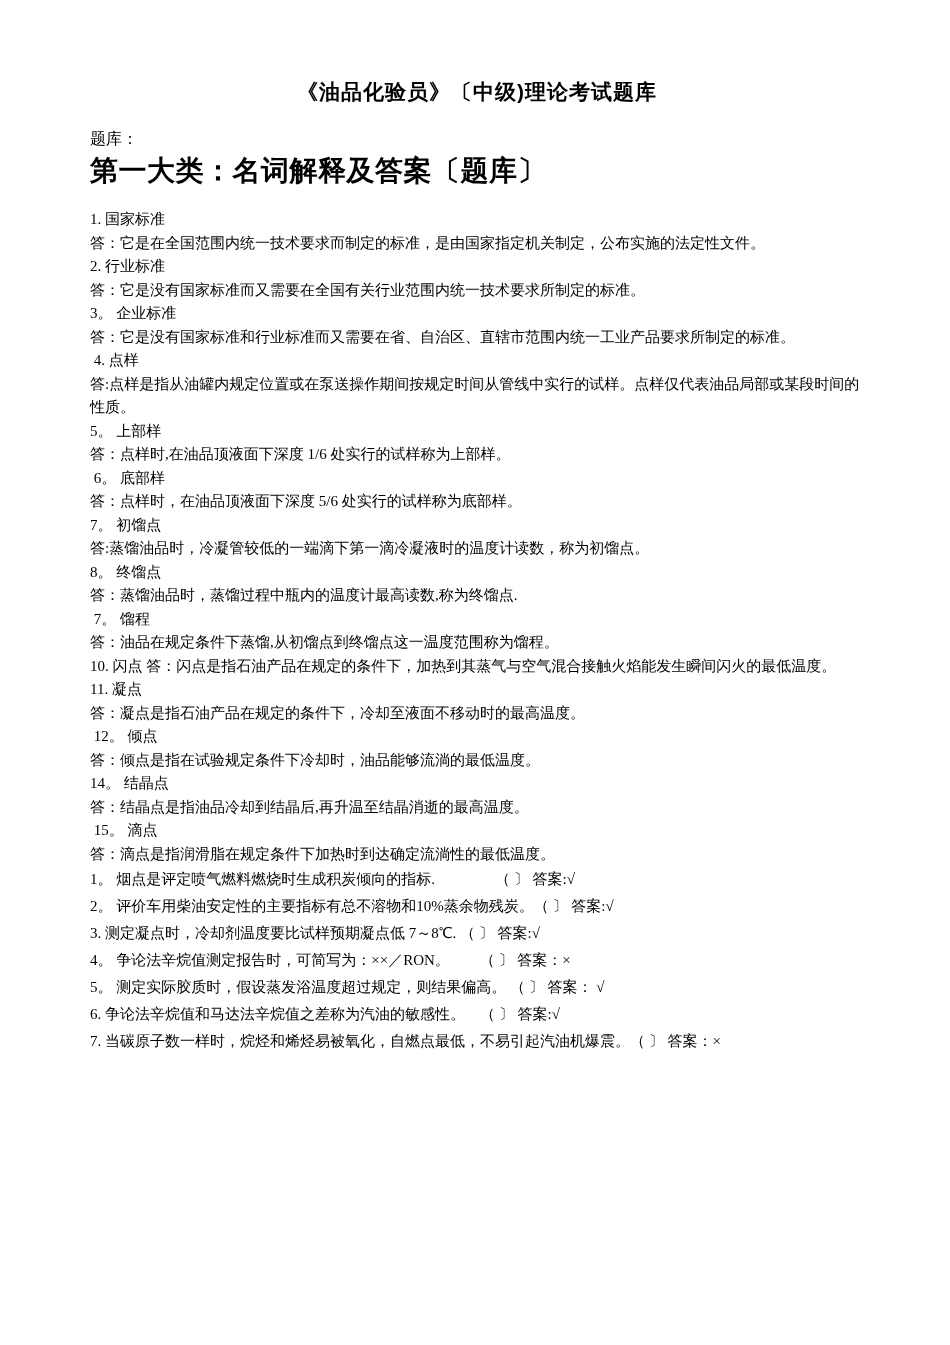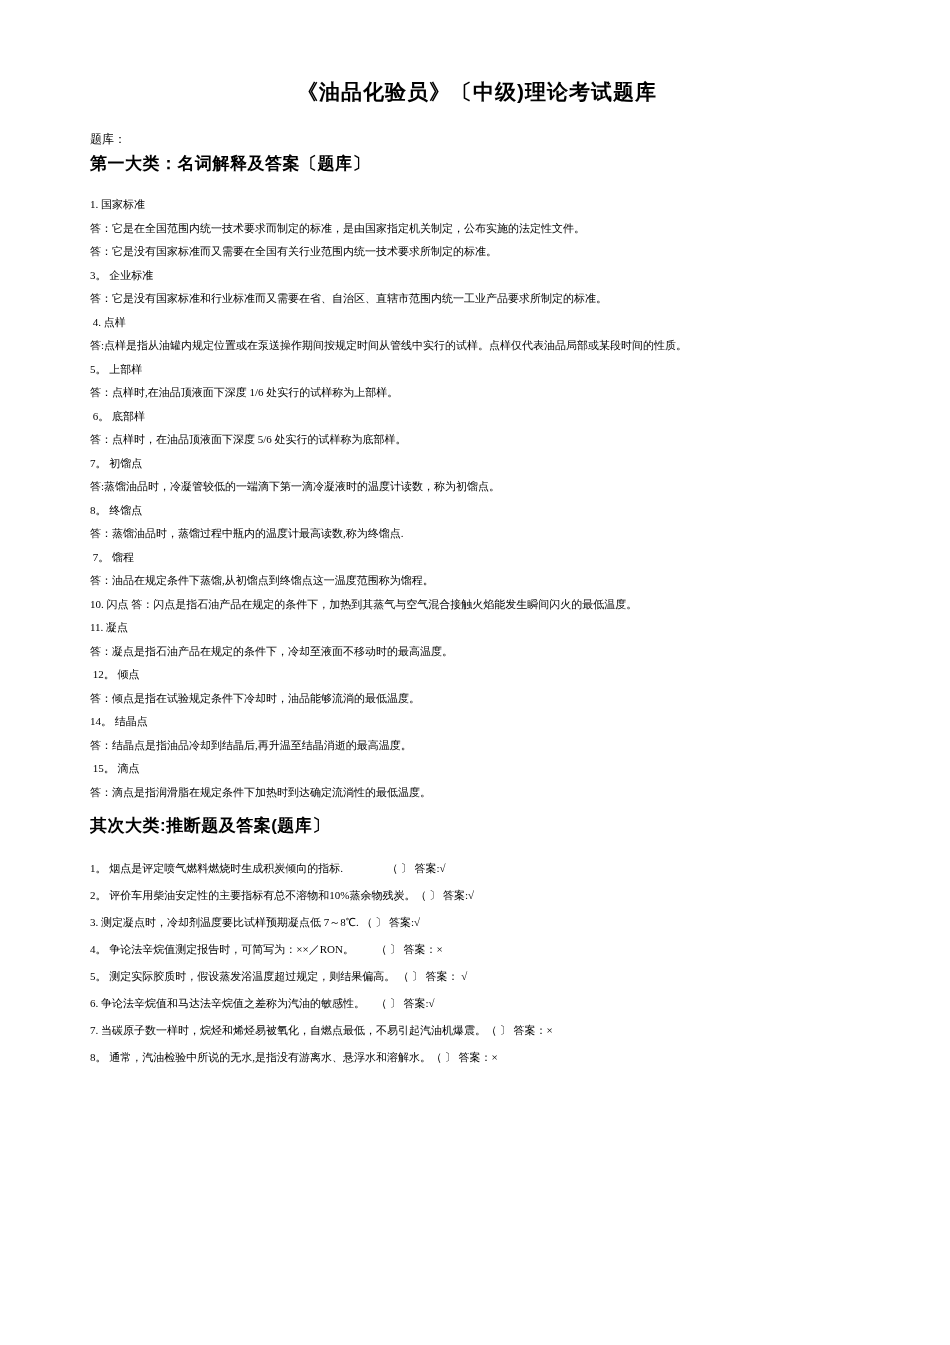--- a/index.html
+++ b/index.html
@@ -17,56 +17,57 @@
   }
   .title {
     text-align: center;
     font-family: "Liberation Sans", sans-serif;
     font-size: 21px;
     font-weight: bold;
     letter-spacing: 1px;
     margin-bottom: 24px;
   }
   .intro {
-    font-size: 12px;
+    font-size: 16px;
     line-height: 18px;
     margin-bottom: 4px;
   }
   .section-heading {
     font-family: "Liberation Sans", sans-serif;
-    font-size: 17px;
+    font-size: 28px;
     font-weight: bold;
     letter-spacing: 0.5px;
     margin: 4px 0 18px 0;
   }
   .doc-section + .doc-section .section-heading {
     margin-top: 10px;
   }
   .line {
-    font-size: 11px;
+    font-size: 15px;
     line-height: 23.5px;
     white-space: pre-wrap;
     word-break: break-all;
   }
   .section-2 .line {
     line-height: 27px;
   }
 </style>
 </head>
 <body>
 
 <div class="page">
   <h1 class="title">《油品化验员》〔中级)理论考试题库</h1>
   <div class="intro">题库：</div>
   <div id="sections">
       <section class="doc-section section-1">
         <h2 class="section-heading">第一大类：名词解释及答案〔题库〕</h2>
         <div class="lines">
           <p class="line">1. 国家标准</p>
           <p class="line">答：它是在全国范围内统一技术要求而制定的标准，是由国家指定机关制定，公布实施的法定性文件。</p>
+          <p class="line">2. 行业标准</p>
           <p class="line">答：它是没有国家标准而又需要在全国有关行业范围内统一技术要求所制定的标准。</p>
           <p class="line">3。 企业标准</p>
           <p class="line">答：它是没有国家标准和行业标准而又需要在省、自治区、直辖市范围内统一工业产品要求所制定的标准。</p>
           <p class="line"> 4. 点样</p>
           <p class="line">答:点样是指从油罐内规定位置或在泵送操作期间按规定时间从管线中实行的试样。点样仅代表油品局部或某段时间的性质。</p>
           <p class="line">5。 上部样</p>
           <p class="line">答：点样时,在油品顶液面下深度 1/6 处实行的试样称为上部样。</p>
           <p class="line"> 6。 底部样</p>
           <p class="line">答：点样时，在油品顶液面下深度 5/6 处实行的试样称为底部样。</p>
           <p class="line">7。 初馏点</p>
@@ -80,26 +81,24 @@
           <p class="line">答：凝点是指石油产品在规定的条件下，冷却至液面不移动时的最高温度。</p>
           <p class="line"> 12。 倾点</p>
           <p class="line">答：倾点是指在试验规定条件下冷却时，油品能够流淌的最低温度。</p>
           <p class="line">14。 结晶点</p>
           <p class="line">答：结晶点是指油品冷却到结晶后,再升温至结晶消逝的最高温度。</p>
           <p class="line"> 15。 滴点</p>
           <p class="line">答：滴点是指润滑脂在规定条件下加热时到达确定流淌性的最低温度。</p>
         </div>
       </section>
       <section class="doc-section section-2">
-        <h2 class="section-heading">其次大类:推断题及答案(题库〕</h2>
         <div class="lines">
           <p class="line">1。 烟点是评定喷气燃料燃烧时生成积炭倾向的指标.　　　　（ 〕 答案:√</p>
           <p class="line">2。 评价车用柴油安定性的主要指标有总不溶物和10%蒸余物残炭。（ 〕 答案:√</p>
           <p class="line">3. 测定凝点时，冷却剂温度要比试样预期凝点低 7～8℃. （ 〕 答案:√</p>
           <p class="line">4。 争论法辛烷值测定报告时，可简写为：××／RON。　　（ 〕 答案：×</p>
           <p class="line">5。 测定实际胶质时，假设蒸发浴温度超过规定，则结果偏高。 （ 〕 答案： √</p>
           <p class="line">6. 争论法辛烷值和马达法辛烷值之差称为汽油的敏感性。　（ 〕 答案:√</p>
           <p class="line">7. 当碳原子数一样时，烷烃和烯烃易被氧化，自燃点最低，不易引起汽油机爆震。（ 〕 答案：×</p>
-          <p class="line">8。 通常，汽油检验中所说的无水,是指没有游离水、悬浮水和溶解水。（ 〕 答案：×</p>
         </div>
       </section>
     </div>
 </div>
 
 </body></html>

